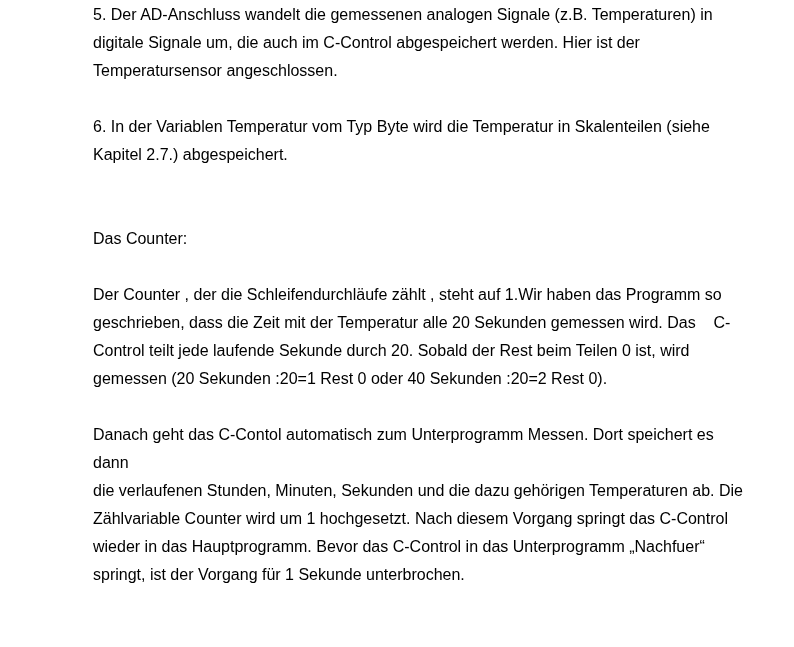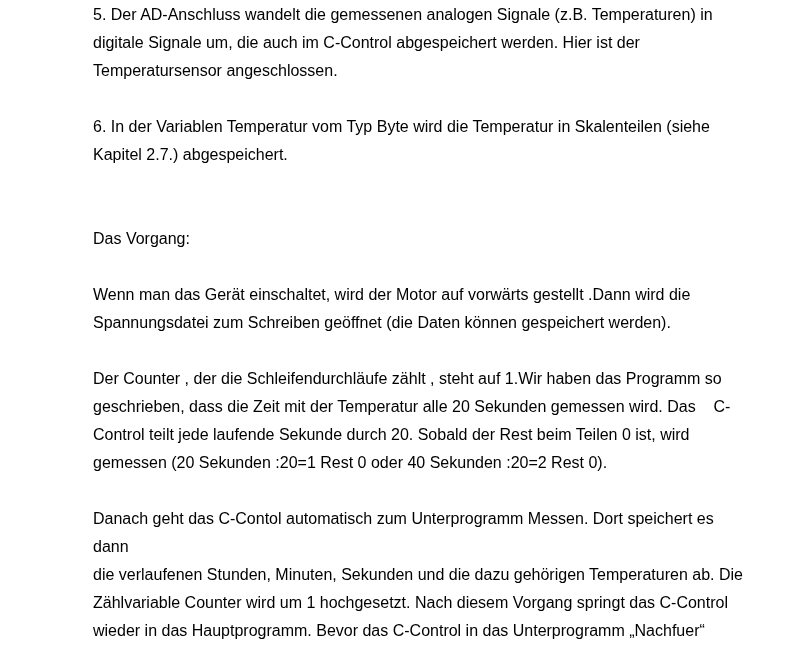--- a/index.html
+++ b/index.html
@@ -36,24 +36,22 @@
 <body>
 
 <div class="page">
   <p class="para">5. Der AD-Anschluss wandelt die gemessenen analogen Signale (z.B. Temperaturen) in
 digitale Signale um, die auch im C-Control abgespeichert werden. Hier ist der
 Temperatursensor angeschlossen.</p>
 
   <p class="para">6. In der Variablen Temperatur vom Typ Byte wird die Temperatur in Skalenteilen (siehe
 Kapitel 2.7.) abgespeichert.</p>
 
-  <p class="para gap-before">Das Vorgang:</p>
+  <p class="para gap-before">Das Counter:</p>
 
-  <p class="para">Wenn man das Gerät einschaltet, wird der Motor auf vorwärts gestellt .Dann wird die
-Spannungsdatei zum Schreiben geöffnet (die Daten können gespeichert werden).</p>
 
   <p class="para">Der Counter , der die Schleifendurchläufe zählt , steht auf 1.Wir haben das Programm so
 geschrieben, dass die Zeit mit der Temperatur alle 20 Sekunden gemessen wird. Das    C-
 Control teilt jede laufende Sekunde durch 20. Sobald der Rest beim Teilen 0 ist, wird
 gemessen (20 Sekunden :20=1 Rest 0 oder 40 Sekunden :20=2 Rest 0).</p>
 
   <p class="para">Danach geht das C-Contol automatisch zum Unterprogramm Messen. Dort speichert es dann
 die verlaufenen Stunden, Minuten, Sekunden und die dazu gehörigen Temperaturen ab. Die
 Zählvariable Counter wird um 1 hochgesetzt. Nach diesem Vorgang springt das C-Control
 wieder in das Hauptprogramm. Bevor das C-Control in das Unterprogramm „Nachfuer“

